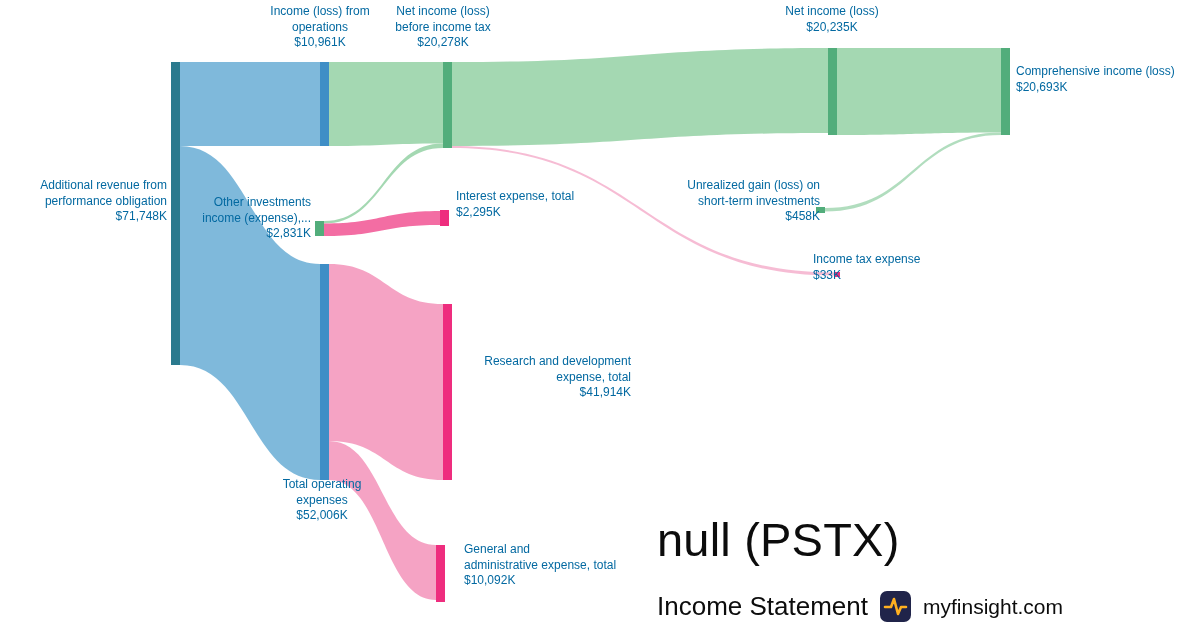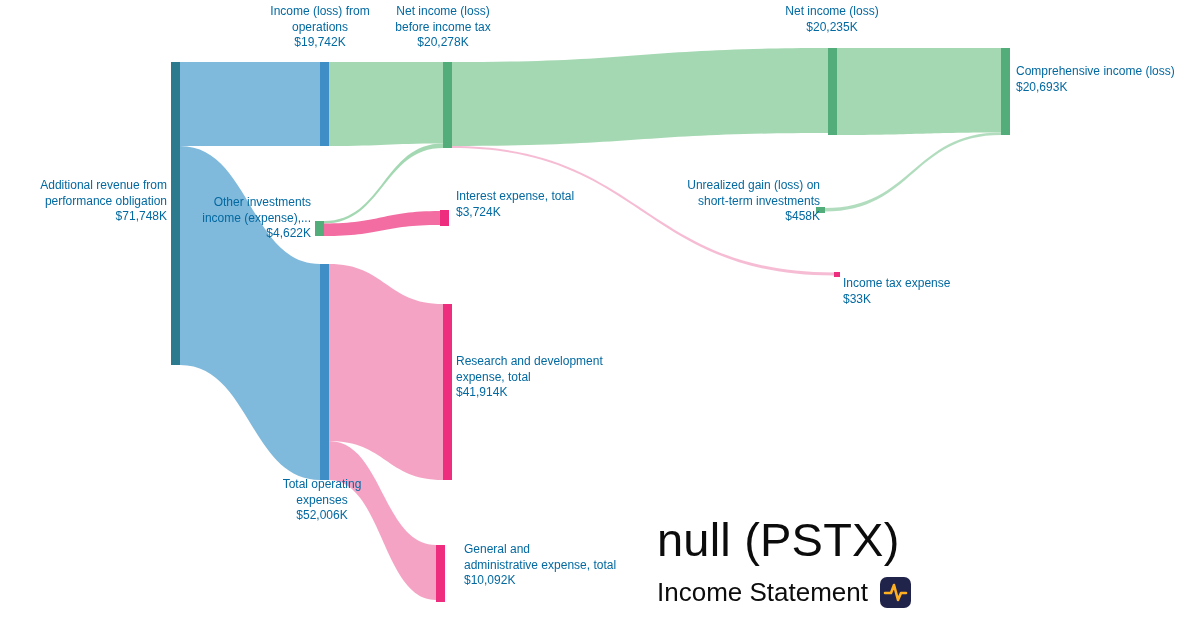--- a/index.html
+++ b/index.html
@@ -10,21 +10,21 @@
     color:#111;
   }
   #stage{position:absolute;inset:0;}
   svg#sankey{position:absolute;left:0;top:0;}
   .lbl{position:absolute;font-size:12px;line-height:15.5px;color:#0369a1;}
   .lbl.align-right{text-align:right;}
   .lbl.align-center{text-align:center;}
   .lbl.align-left{text-align:left;}
   #title-block{position:absolute;left:657px;top:512px;}
   #page-title{font-size:47px;font-weight:500;letter-spacing:.2px;color:#0c0c0c;}
-  #subtitle-row{display:flex;align-items:center;gap:12px;margin-top:10px;}
+  #subtitle-row{display:flex;align-items:center;gap:12px;margin-top:24px;}
   #page-subtitle{font-size:26px;font-weight:500;color:#0c0c0c;}
   #brand-logo{width:31px;height:31px;border-radius:7px;background:#20244a;
     display:flex;align-items:center;justify-content:center;}
   #brand-name{font-size:21px;font-weight:500;color:#0c0c0c;}
 </style>
 </head>
 <body>
 
 <div id="stage">
 
@@ -60,54 +60,54 @@
 
   <div id="labels">
       <div class="lbl align-right" style="left: -3px; top: 178px; width: 170px;">
         <div>Additional revenue from</div>
         <div>performance obligation</div>
         <div>$71,748K</div>
       </div>
       <div class="lbl align-center" style="left: 240px; top: 4px; width: 160px;">
         <div>Income (loss) from</div>
         <div>operations</div>
-        <div>$19,742K</div>
+        <div>$10,961K</div>
       </div>
       <div class="lbl align-center" style="left: 363px; top: 4px; width: 160px;">
         <div>Net income (loss)</div>
         <div>before income tax</div>
         <div>$20,278K</div>
       </div>
       <div class="lbl align-center" style="left: 747px; top: 4px; width: 170px;">
         <div>Net income (loss)</div>
         <div>$20,235K</div>
       </div>
       <div class="lbl align-left" style="left: 1016px; top: 64px; width: 184px;">
         <div>Comprehensive income (loss)</div>
         <div>$20,693K</div>
       </div>
       <div class="lbl align-right" style="left: 161px; top: 195px; width: 150px;">
         <div>Other investments</div>
         <div>income (expense),...</div>
-        <div>$4,622K</div>
+        <div>$2,831K</div>
       </div>
       <div class="lbl align-left" style="left: 456px; top: 189px; width: 170px;">
         <div>Interest expense, total</div>
-        <div>$3,724K</div>
+        <div>$2,295K</div>
       </div>
       <div class="lbl align-right" style="left: 645px; top: 178px; width: 175px;">
         <div>Unrealized gain (loss) on</div>
         <div>short-term investments</div>
         <div>$458K</div>
       </div>
-      <div class="lbl align-left" style="left: 843px; top: 252px; width: 150px; margin-top: 24px;">
+      <div class="lbl align-left" style="left: 813px; top: 252px; width: 150px;">
         <div>Income tax expense</div>
         <div>$33K</div>
       </div>
-      <div class="lbl align-left" style="left: 456px; top: 354px; width: 175px;">
+      <div class="lbl align-left" style="left: 456px; top: 354px; width: 175px; text-align: right;">
         <div>Research and development</div>
         <div>expense, total</div>
         <div>$41,914K</div>
       </div>
       <div class="lbl align-center" style="left: 257px; top: 477px; width: 130px;">
         <div>Total operating</div>
         <div>expenses</div>
         <div>$52,006K</div>
       </div>
       <div class="lbl align-left" style="left: 464px; top: 542px; width: 185px;">
@@ -119,16 +119,17 @@
 
   <div id="title-block">
     <div id="page-title">null (PSTX)</div>
     <div id="subtitle-row">
       <div id="page-subtitle">Income Statement</div>
       <div id="brand-logo">
         <svg width="31" height="31" viewBox="0 0 31 31">
           <polyline points="5,16 11,16 14,8 18,23 21,16 26,16" fill="none" stroke="#ffb020" stroke-width="2.6" stroke-linecap="round" stroke-linejoin="round"></polyline>
         </svg>
       </div>
+      <div id="brand-name">myfinsight.com</div>
     </div>
   </div>
 
 </div>
 
 </body></html>

